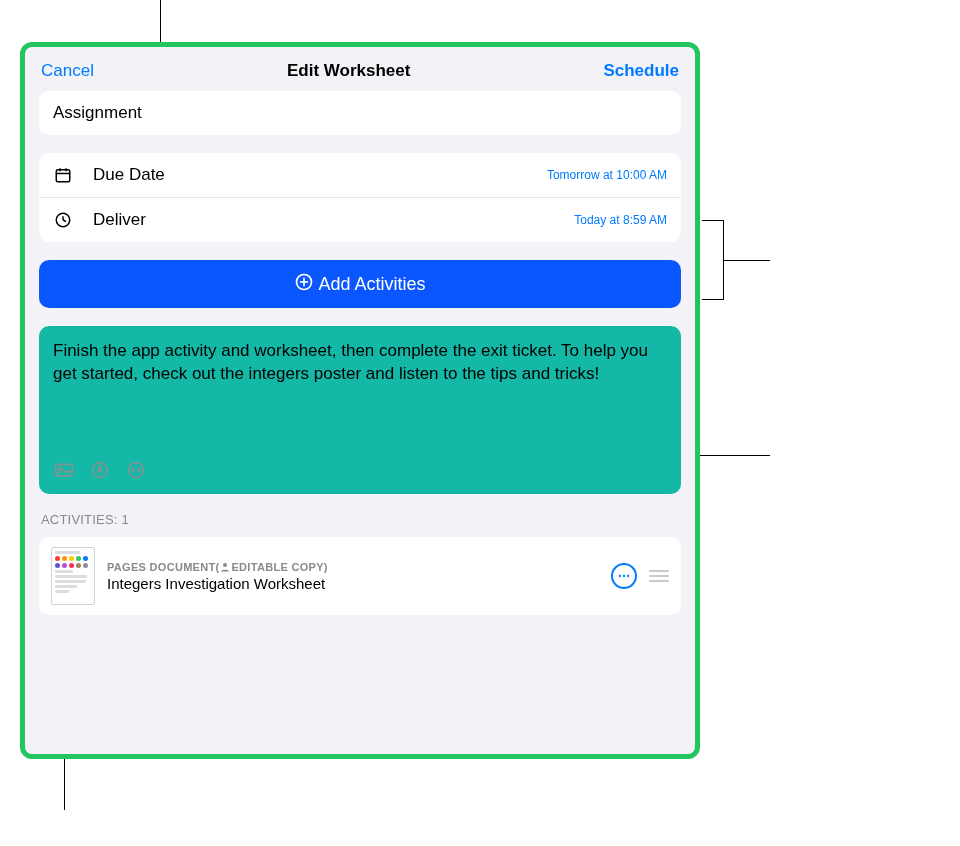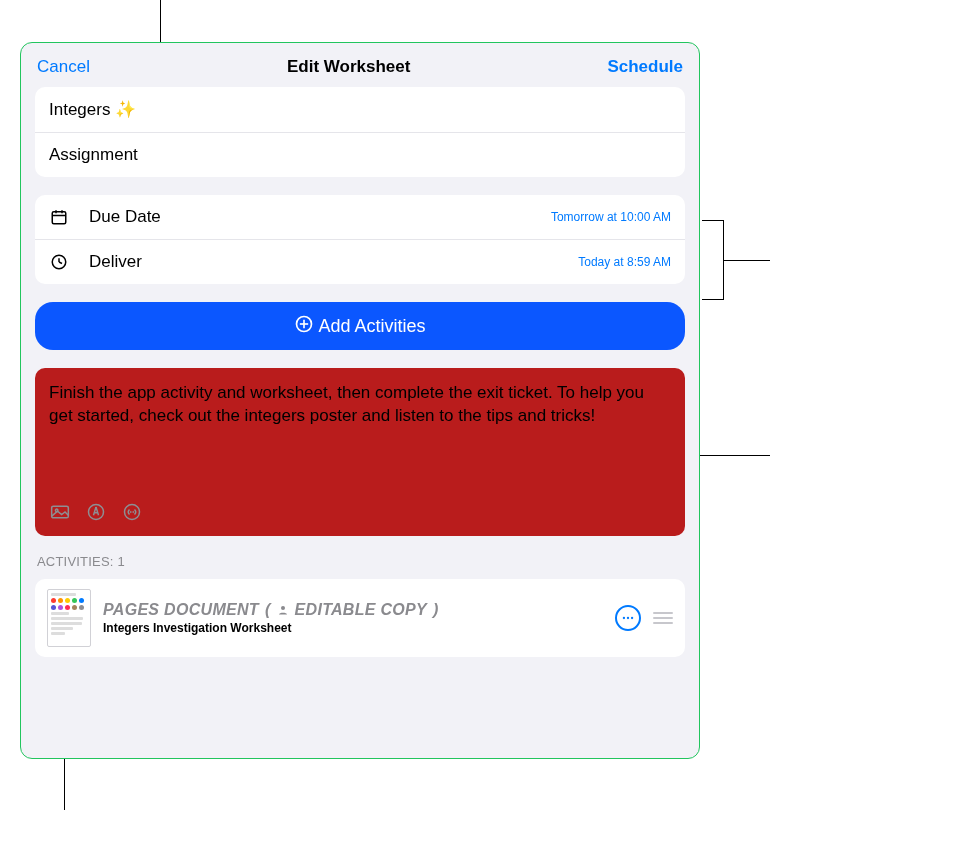--- a/index.html
+++ b/index.html
@@ -12,21 +12,21 @@
     }
     .panel {
       position: absolute;
       left: 20px;
       top: 42px;
       width: 680px;
       height: 717px;
       background: #f2f2f7;
       border-radius: 12px;
       overflow: hidden;
-      border: 1px solid #22c55e;
+      border: 5px solid #22c55e;
     }
     .header {
       display: flex;
       align-items: center;
       justify-content: space-between;
       padding: 14px 16px 10px 16px;
     }
     .btn-link {
       color: #007aff;
       font-size: 17px;
@@ -58,33 +58,33 @@
       justify-content: space-between;
       gap: 8px;
     }
     .row-label { display: flex; align-items: center; gap: 20px; }
     .row-value { color: #007aff; font-size: 12px; }
     .icon-box { width: 20px; height: 20px; display: flex; align-items: center; justify-content: center; color: #000; }
     .big-btn {
       margin: 0 14px 18px 14px;
       background: #0b57ff;
       color: #fff;
-      border-radius: 18px;
+      border-radius: 10px;
       height: 48px;
       display: flex;
       align-items: center;
       justify-content: center;
       font-size: 18px;
       cursor: pointer;
       border: none;
       width: calc(100% - 28px);
       gap: 4px;
     }
     .desc-card {
-      background: #b91c1c;
+      background: #14b8a6;
       margin: 0 14px 18px 14px;
       border-radius: 10px;
       padding: 14px;
     }
     .desc-text {
       font-size: 17px;
       color: #000;
       line-height: 1.35;
       min-height: 110px;
     }
@@ -116,24 +116,24 @@
       background: #fff;
       border-radius: 2px;
       display: flex; flex-direction: column;
       padding: 3px; gap: 2px;
     }
     .thumb .bar { height: 3px; background: #ddd; border-radius: 1px; }
     .thumb .dotrow { display: flex; gap: 2px; }
     .thumb .dot { width: 5px; height: 5px; border-radius: 50%; }
     .activity-meta { flex: 1; }
     .meta-top {
-      font-size: 16px; font-weight: 700; color: #8a8a8e; letter-spacing: 0.3px;
-      display: flex; align-items: center; gap: 6px; font-style: italic;
-    }
-    .meta-title { font-size: 12px; font-weight: 700; color: #000; margin-top: 2px; }
+      font-size: 11px; font-weight: 700; color: #8a8a8e; letter-spacing: 0.3px;
+      display: flex; align-items: center; 
+    }
+    .meta-title { font-size: 15px; font-weight: 400; color: #000; margin-top: 2px; }
     .activity-actions { display: flex; align-items: center; gap: 12px; }
     .more-btn { width: 26px; height: 26px; border: 2px solid #007aff; border-radius: 50%; display: flex; align-items: center; justify-content: center; color: #007aff; cursor: pointer; }
     .drag { width: 20px; display: flex; flex-direction: column; gap: 3px; cursor: grab; }
     .drag span { height: 2px; background: #c7c7cc; border-radius: 1px; }
     
     .callout {
       position: absolute;
       background: #000;
     }
     .callout.v { width: 1px; }
@@ -157,23 +157,20 @@
 
 <div class="panel">
 
   <div class="header">
     <button class="btn-link">Cancel</button>
     <div class="title">Edit Worksheet</div>
     <button class="btn-link bold">Schedule</button>
   </div>
 
   <div class="card">
-    <div class="row">
-      <span>Integers ✨</span>
-    </div>
     <div class="row">
       <span>Assignment</span>
     </div>
   </div>
 
   <div class="card">
     <div class="row row-flex">
       <div class="row-label">
         <span class="icon-box">
           <svg viewBox="0 0 24 24" width="18" height="18" fill="none" stroke="currentColor" stroke-width="2">

